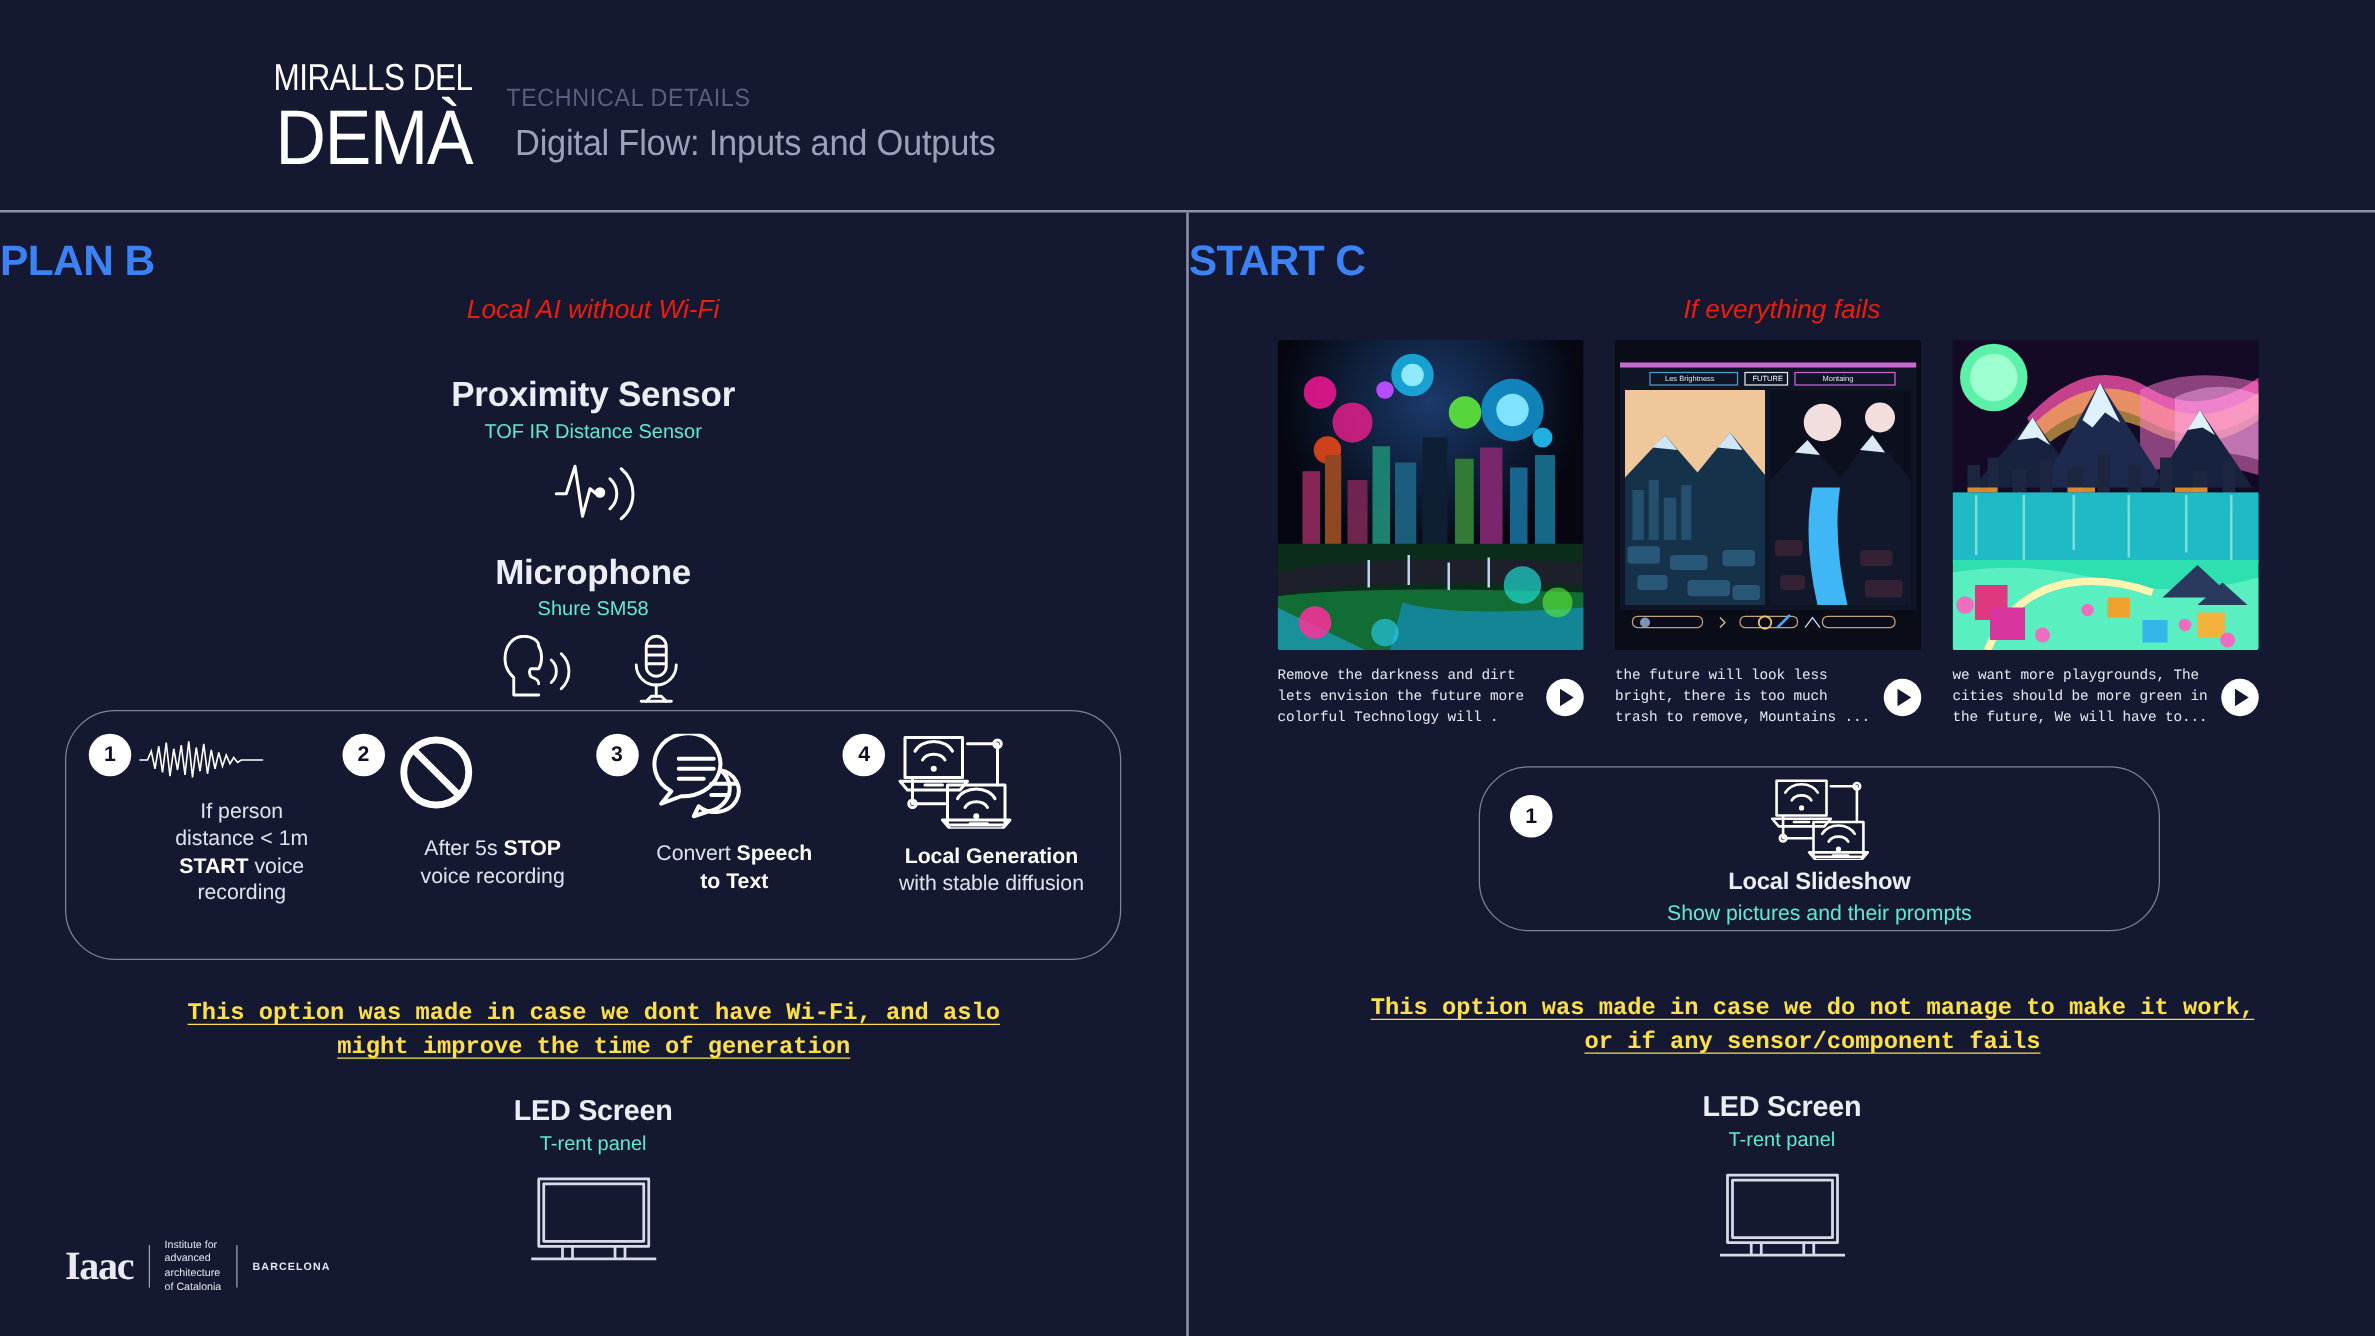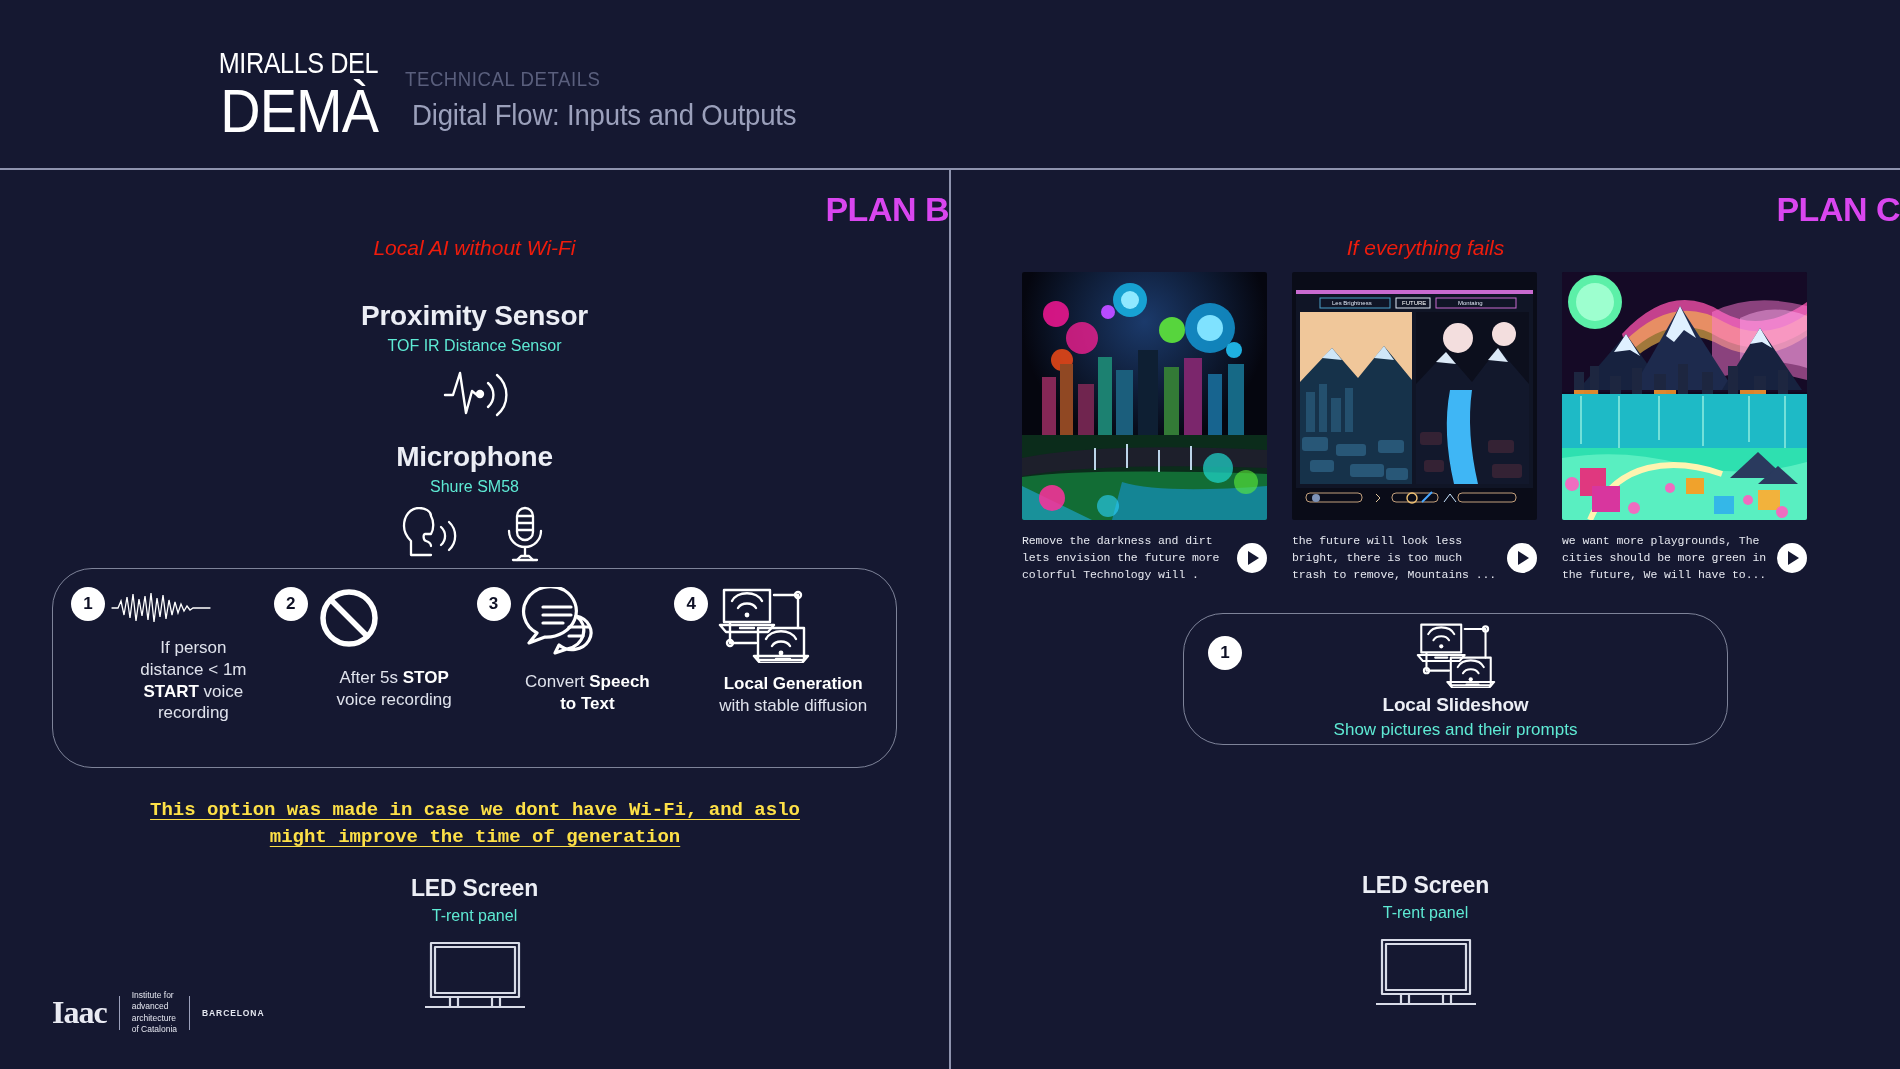--- a/index.html
+++ b/index.html
@@ -36,21 +36,21 @@
   }
   .rule-h { position: absolute; left: 0; top: 168px; width: 1900px; height: 2px; background: #8e93ae; }
   .rule-v { position: absolute; left: 949px; top: 170px; width: 2px; height: 899px; background: #8e93ae; }
 
   
   .col { position: absolute; top: 170px; height: 899px; }
   .col-left  { left: 0px;   width: 949px; }
   .col-right { left: 951px; width: 949px; }
 
   .plan-title {
-    text-align: right; color: #d946ef; font-weight: 700;
+    text-align: left; color: #3b82f6; font-weight: 700;
     font-size: 34px; letter-spacing: -0.5px; margin-top: 20px;
   }
   .plan-sub {
     text-align: center; color: #f01c0c; font-style: italic;
     font-size: 21px; margin-top: 7px; font-weight: 400;
   }
 
   .dev-name  { text-align: center; color: #eceef5; font-weight: 700; font-size: 28px; letter-spacing: -0.2px; }
   .dev-model { text-align: center; color: #5eead4; font-weight: 400; font-size: 16px; margin-top: 5px; }
 
@@ -247,21 +247,21 @@
             <rect x="12" y="6" width="80" height="46"></rect>
             <path d="M27 56 V66 M35 56 V66 M69 56 V66 M77 56 V66"></path>
             <path d="M2 66 H102"></path>
           </svg>
         </span>
       </div>
     </div>
   </div>
 
   <div class="col col-right">
-    <div class="plan-title">PLAN C</div>
+    <div class="plan-title">START C</div>
     <div class="plan-sub">If everything fails</div>
   </div>
 
   <div class="thumbs">
 
     <div class="thumb-card">
       <div class="thumb-img">
         <svg width="245" height="248" viewBox="0 0 245 248">
           <defs>
             <radialGradient id="g1a" cx="50%" cy="20%">
@@ -492,20 +492,21 @@
             <path d="M12 36 V56 H38"></path>
               <circle cx="12" cy="56" r="3"></circle>
           </svg>
         </span>
         <div class="dev-name" style="font-size:19px; margin-top:2px;">Local Slideshow</div>
         <div class="dev-model" style="font-size:17px; margin-top:4px;">Show pictures and their prompts</div>
       </div>
     </div>
   </div>
 
+  <div class="warn" style="position:absolute; left:1090px; top:793px; width:720px;">This option was made in case we do not manage to make it work, or if any sensor/component fails</div>
 
   <div style="position:absolute; left:951px; top:872px; width:949px;">
     <div class="dev-name" style="font-size:23px;">LED Screen</div>
     <div class="dev-model">T-rent panel</div>
     <div class="icon-row" style="margin-top:16px;">
       <span>
         <svg width="104" height="74" viewBox="0 0 104 74" fill="none" stroke="#d8dbe7" stroke-width="2.2" stroke-linejoin="round">
           <rect x="8" y="2" width="88" height="54"></rect>
             <rect x="12" y="6" width="80" height="46"></rect>
           <path d="M27 56 V66 M35 56 V66 M69 56 V66 M77 56 V66"></path>

